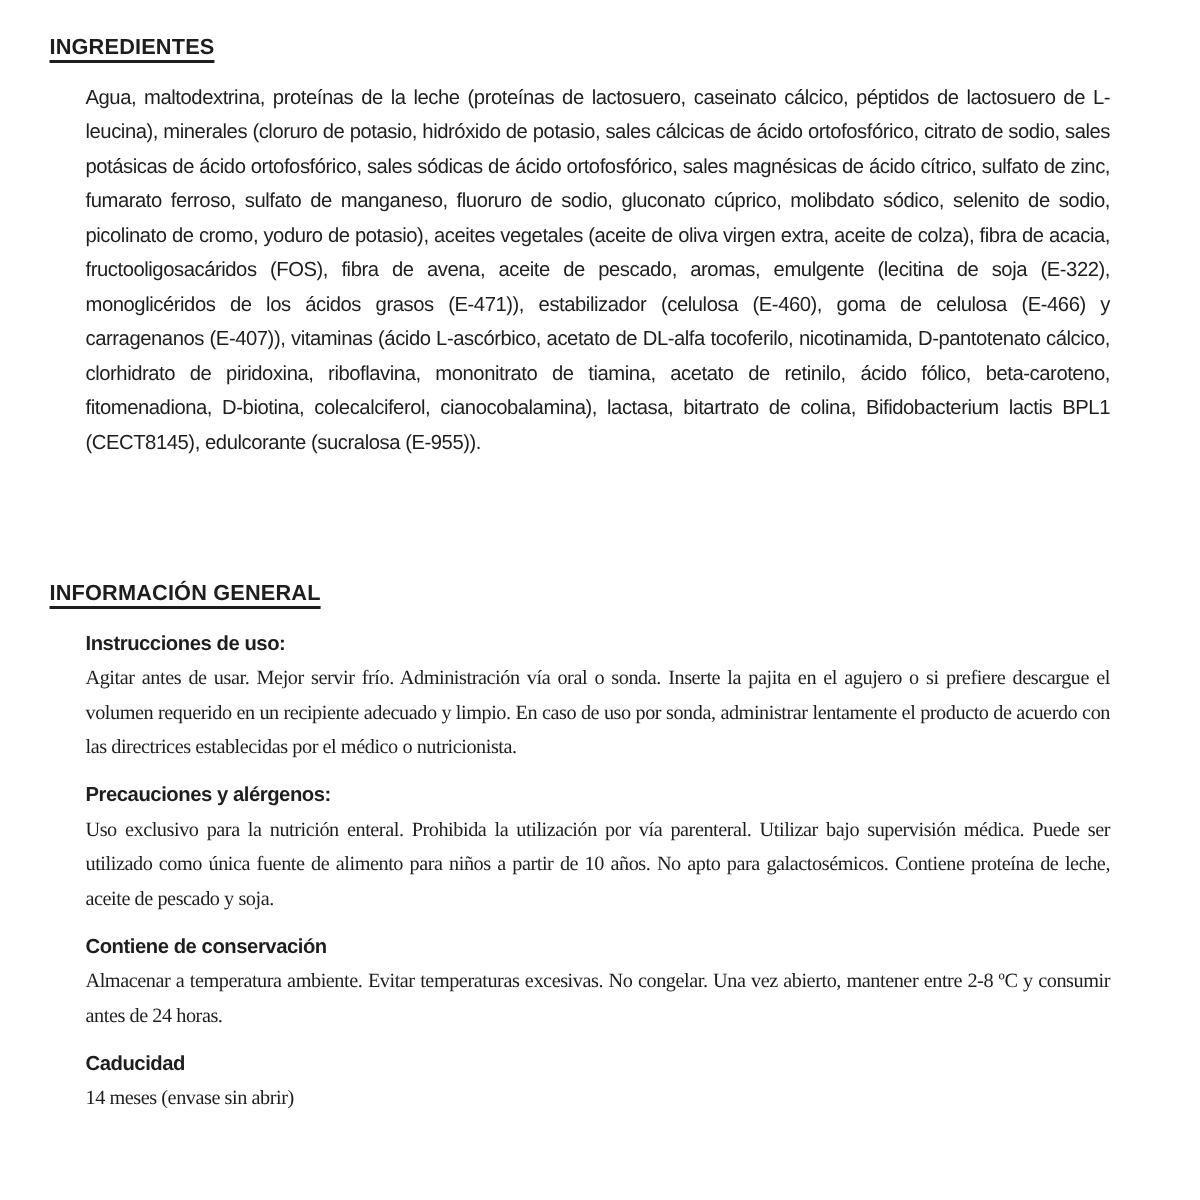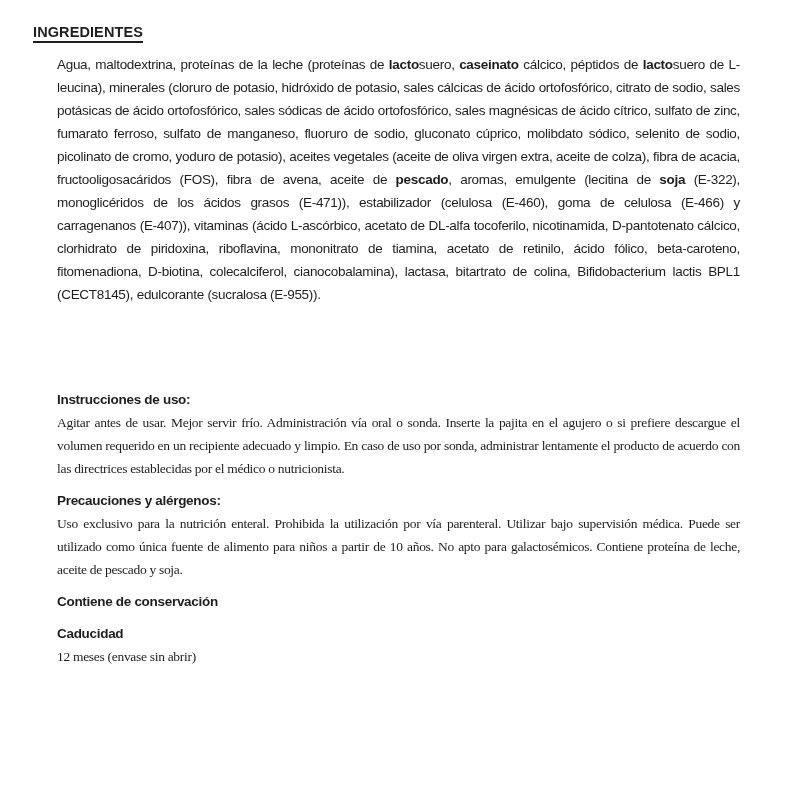--- a/index.html
+++ b/index.html
@@ -53,48 +53,50 @@
     font-weight: 700;
     line-height: 23px;
   }
   .sub-body {
     margin: 0;
     line-height: 23px;
     text-align: justify;
     font-family: Liberation Serif, serif;
   }
   .bold {
-    font-weight: 700;
+    font-weight: 400;
   }
 </style>
 </head>
 <body>
 
 <div class="page">
 
   <section>
     <h1 class="main-heading">INGREDIENTES</h1>
     <p class="body-text"><span>Agua, maltodextrina, proteínas de la leche (proteínas de </span><span class="bold">lacto</span><span>suero, </span><span class="bold">caseinato</span><span> cálcico, péptidos de </span><span class="bold">lacto</span><span>suero de L-leucina), minerales (cloruro de potasio, hidróxido de potasio, sales cálcicas de ácido ortofosfórico, citrato de sodio, sales potásicas de ácido ortofosfórico, sales sódicas de ácido ortofosfórico, sales magnésicas de ácido cítrico, sulfato de zinc, fumarato ferroso, sulfato de manganeso, fluoruro de sodio, gluconato cúprico, molibdato sódico, selenito de sodio, picolinato de cromo, yoduro de potasio), aceites vegetales (aceite de oliva virgen extra, aceite de colza), fibra de acacia, fructooligosacáridos (FOS), fibra de avena, aceite de </span><span class="bold">pescado</span><span>, aromas, emulgente (lecitina de </span><span class="bold">soja</span><span> (E-322), monoglicéridos de los ácidos grasos (E-471)), estabilizador (celulosa (E-460), goma de celulosa (E-466) y carragenanos (E-407)), vitaminas (ácido L-ascórbico, acetato de DL-alfa tocoferilo, nicotinamida, D-pantotenato cálcico, clorhidrato de piridoxina, riboflavina, mononitrato de tiamina, acetato de retinilo, ácido fólico, beta-caroteno, fitomenadiona, D-biotina, colecalciferol, cianocobalamina), lactasa, bitartrato de colina, Bifidobacterium lactis BPL1 (CECT8145), edulcorante (sucralosa (E-955)).</span></p>
   </section>
 
   <section class="general">
+    <h1 class="main-heading">INFORMACIÓN GENERAL</h1>
 
     <div class="sub first">
       <h2 class="sub-heading">Instrucciones de uso:</h2>
       <p class="sub-body">Agitar antes de usar. Mejor servir frío. Administración vía oral o sonda. Inserte la pajita en el agujero o si prefiere descargue el volumen requerido en un recipiente adecuado y limpio. En caso de uso por sonda, administrar lentamente el producto de acuerdo con las directrices establecidas por el médico o nutricionista.</p>
     </div>
 
     <div class="sub">
       <h2 class="sub-heading">Precauciones y alérgenos:</h2>
       <p class="sub-body">Uso exclusivo para la nutrición enteral. Prohibida la utilización por vía parenteral. Utilizar bajo supervisión médica. Puede ser utilizado como única fuente de alimento para niños a partir de 10 años. No apto para galactosémicos. Contiene proteína de leche, aceite de pescado y soja.</p>
     </div>
 
     <div class="sub">
       <h2 class="sub-heading">Contiene de conservación</h2>
+      <p class="sub-body">Almacenar a temperatura ambiente. Evitar temperaturas excesivas. No congelar. Una vez abierto, mantener entre 2-8 ºC y consumir antes de 24 horas.</p>
     </div>
 
     <div class="sub">
       <h2 class="sub-heading">Caducidad</h2>
-      <p class="sub-body">12 meses (envase sin abrir)</p>
+      <p class="sub-body">14 meses (envase sin abrir)</p>
     </div>
   </section>
 
 </div>
 
 </body></html>

